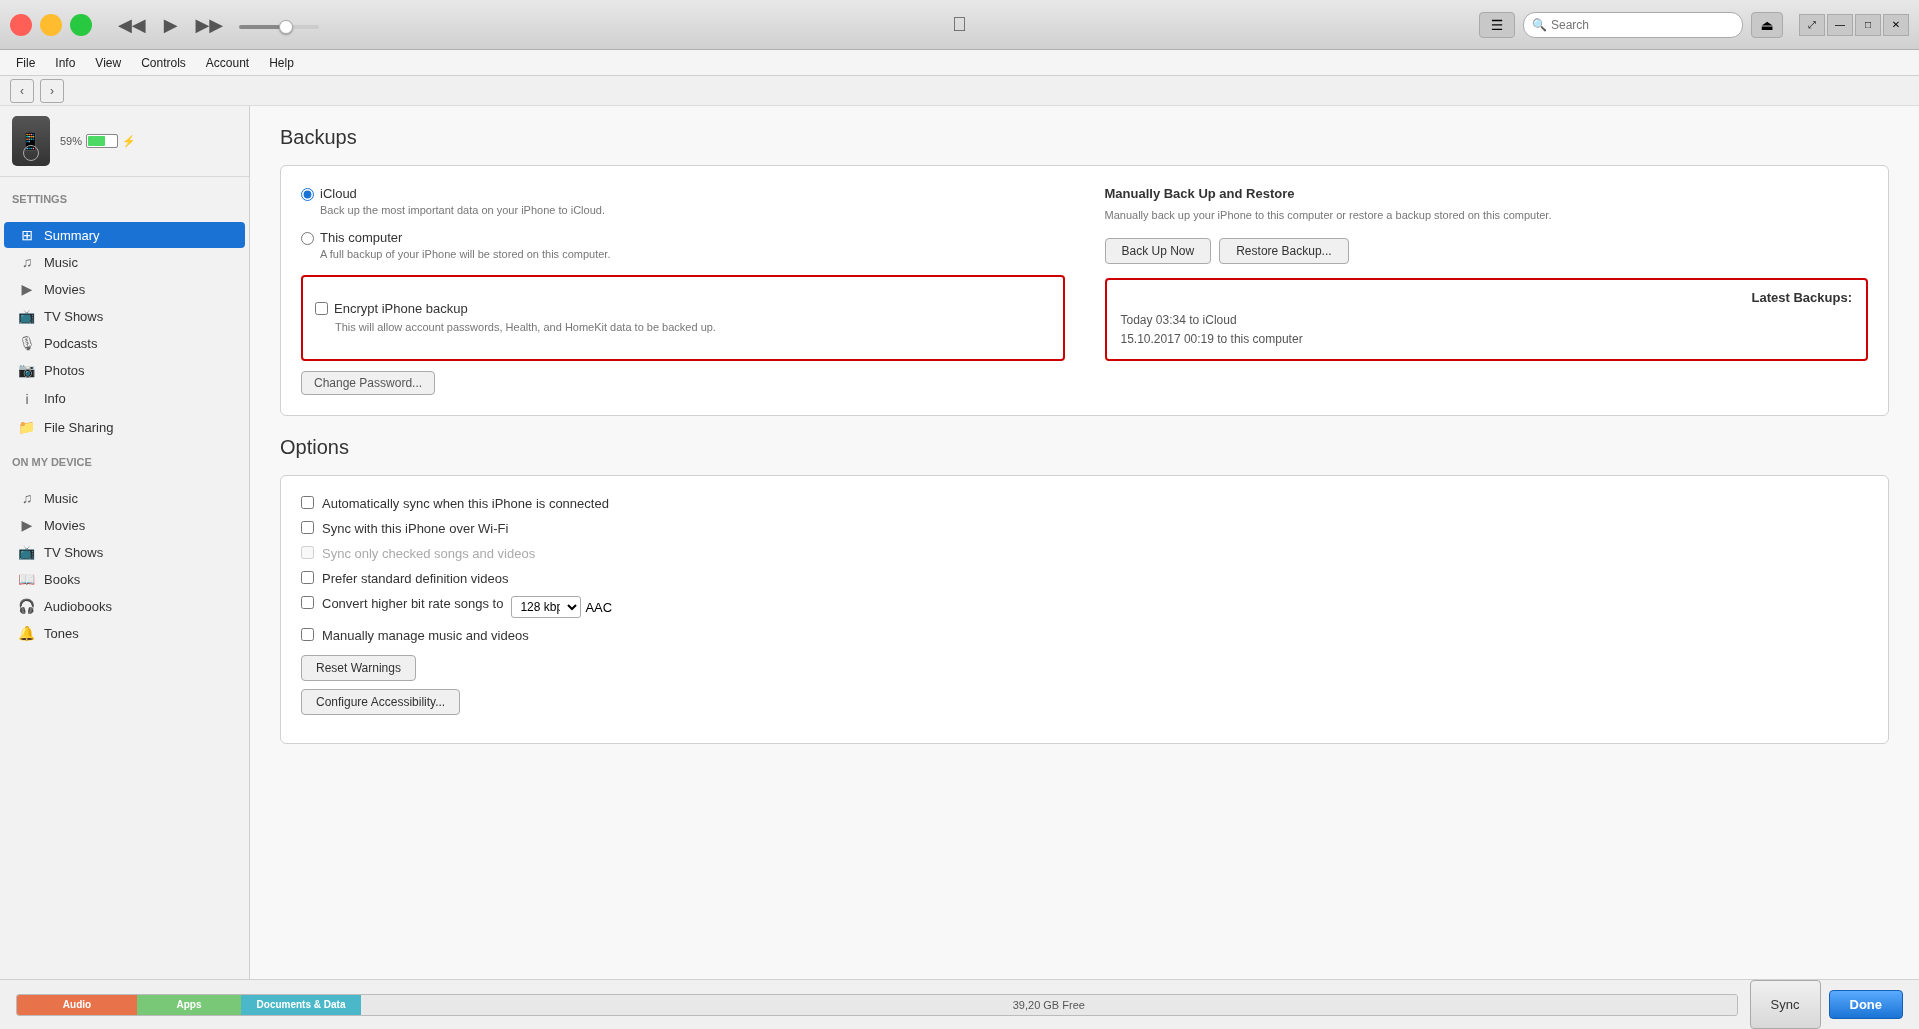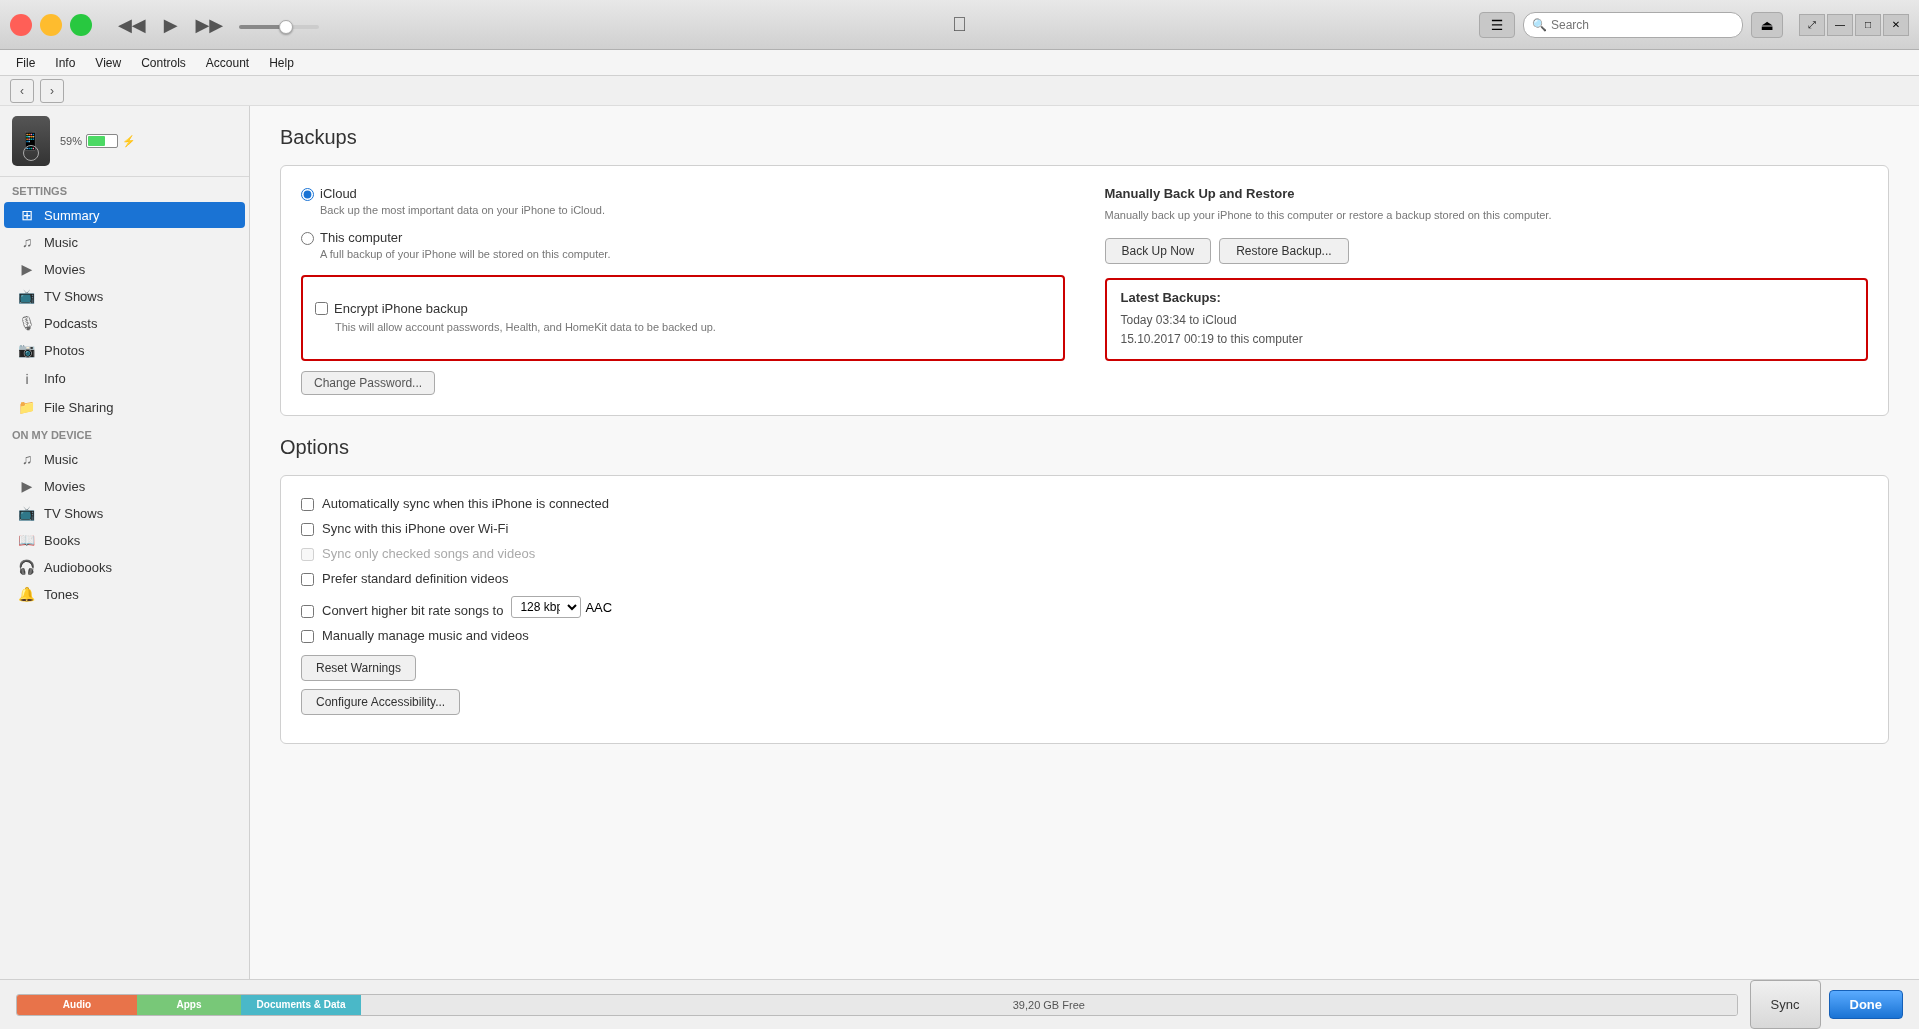--- a/index.html
+++ b/index.html
@@ -240,22 +240,23 @@
     .battery-fill {
       height: 100%;
       background: #4cd964;
       border-radius: 1px;
     }
 
     .sidebar-section-label {
       font-size: 11px;
       font-weight: bold;
       color: #888;
-      padding: 8px 12px 4px 12px;
+      padding: 8px 12px 16px 12px;
       text-transform: uppercase;
+      margin-top: 8px;
     }
     .sidebar-item {
       display: flex;
       align-items: center;
       padding: 5px 10px 5px 14px;
       gap: 8px;
       cursor: pointer;
       border-radius: 4px;
       margin: 1px 4px;
       font-size: 13px;
@@ -405,39 +406,40 @@
     .latest-backups-box {
       border: 2px solid #cc0000;
       border-radius: 4px;
       padding: 10px 14px;
     }
     .latest-title {
       font-size: 13px;
       font-weight: bold;
       color: #333;
       margin-bottom: 6px;
+      text-align: right;
     }
     .latest-entry {
       font-size: 12px;
       color: #555;
       line-height: 1.6;
     }
 
     
     .options-container {
       background: #fff;
       border: 1px solid #d0d0d0;
       border-radius: 6px;
       padding: 20px;
       margin-bottom: 20px;
     }
 
     .option-row {
       display: flex;
-      align-items: flex-end;
+      align-items: flex-start;
       gap: 8px;
       margin-bottom: 10px;
     }
     .option-row input[type=checkbox] { cursor: pointer; }
     .option-label {
       font-size: 13px;
       color: #333;
     }
     .option-label.disabled { color: #aaa; }
 

